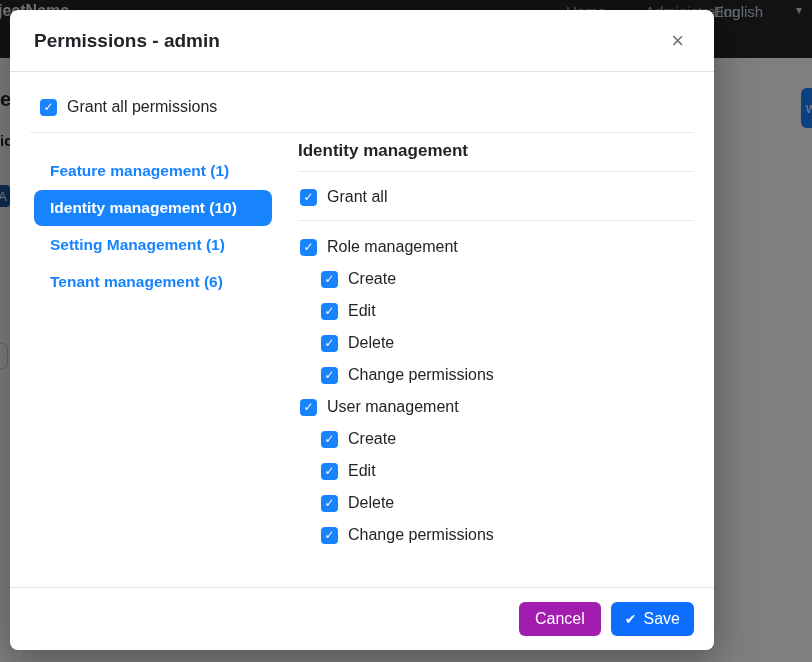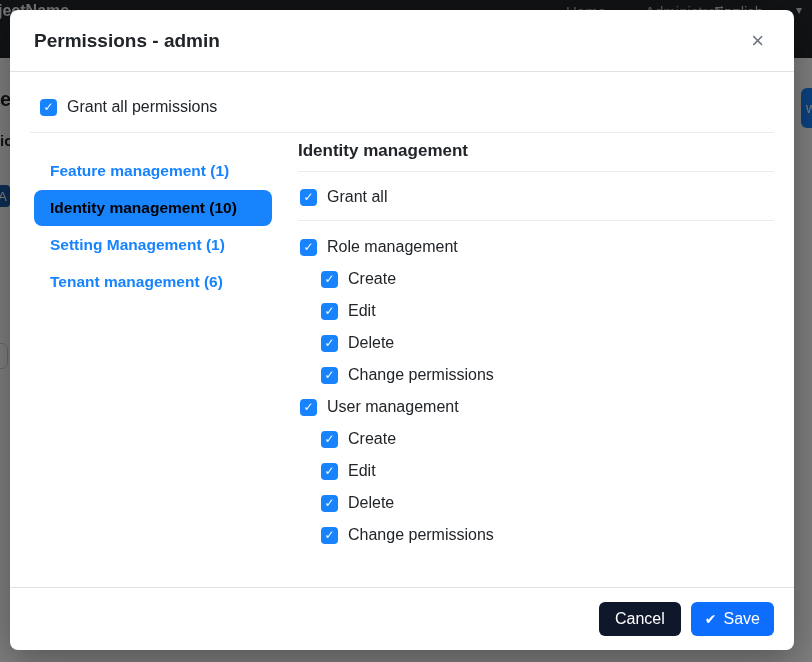--- a/index.html
+++ b/index.html
@@ -36,21 +36,21 @@
     position:absolute; left:801px; top:88px; width:60px; height:40px;
     background:#1783fd; border-radius:6px; color:#fff; font-size:14px;
     display:flex; align-items:center; padding-left:5px;
   }
 
   
   .overlay { position:absolute; inset:0; background:rgba(0,0,0,0.5); }
 
   
   .modal {
-    position:absolute; left:10px; top:10px; width:784px; height:640px;
+    position:absolute; left:10px; top:10px; width:704px; height:640px;
     background:#fff; border-radius:8px; box-shadow:0 10px 40px rgba(0,0,0,.35);
     display:flex; flex-direction:column;
   }
   .modal-header {
     height:62px; flex:0 0 62px; border-bottom:1px solid #dee2e6;
     display:flex; align-items:center; padding:0 24px;
   }
   .modal-title { font-size:19px; font-weight:600; color:#212529; }
   .btn-close {
     margin-left:auto; background:none; border:none; color:#6c757d;
@@ -63,21 +63,21 @@
 
   .columns { display:flex; align-items:flex-start; }
 
   
   .tabs { width:238px; flex:0 0 238px; margin-top:14px; margin-left:4px; }
   .tab {
     display:block; padding:9px 16px; margin-bottom:1px;
     color:#1783fd; font-weight:700; font-size:15.5px;
     border-radius:8px; cursor:pointer; white-space:nowrap;
   }
-  .tab.selected { background:#1783fd; color:#000000; }
+  .tab.selected { background:#1783fd; color:#ffffff; }
 
   
   .panel { flex:1 1 auto; margin-left:26px; margin-top:2px; }
   .panel-heading { font-size:17px; font-weight:600; color:#212529; }
   .hr-panel { border:0; border-top:1px solid #e9ecef; margin:10px 0; }
   .select-all-row { display:flex; align-items:center; margin:16px 0 14px 2px; }
 
   .perm-row { display:flex; align-items:center; height:32px; margin-left:2px; }
   .perm-row.child { margin-left:23px; }
 
@@ -92,21 +92,21 @@
 
   
   .modal-footer {
     flex:0 0 63px; border-top:1px solid #dee2e6;
     display:flex; align-items:center; justify-content:flex-end;
     padding:0 20px; gap:10px; border-radius:0 0 8px 8px;
   }
   .btn { border:none; border-radius:6px; font-size:16px; color:#fff;
          padding:8px 14px; cursor:pointer; display:inline-flex; align-items:center; gap:7px;
          font-family:inherit; }
-  .btn-cancel { background:#0f172a; padding:8px 16px; }
+  .btn-cancel { background:#a21caf; padding:8px 16px; }
   .btn-save { background:#0d6efd; }
   .btn-save .icon { font-size:14px; font-weight:700; }
 </style>
 </head>
 <body>
 
 <div class="bg-page">
   <div class="bg-navbar">
     <span class="bg-brand">jectName</span>
     <span class="bg-nav-home">Home</span>

